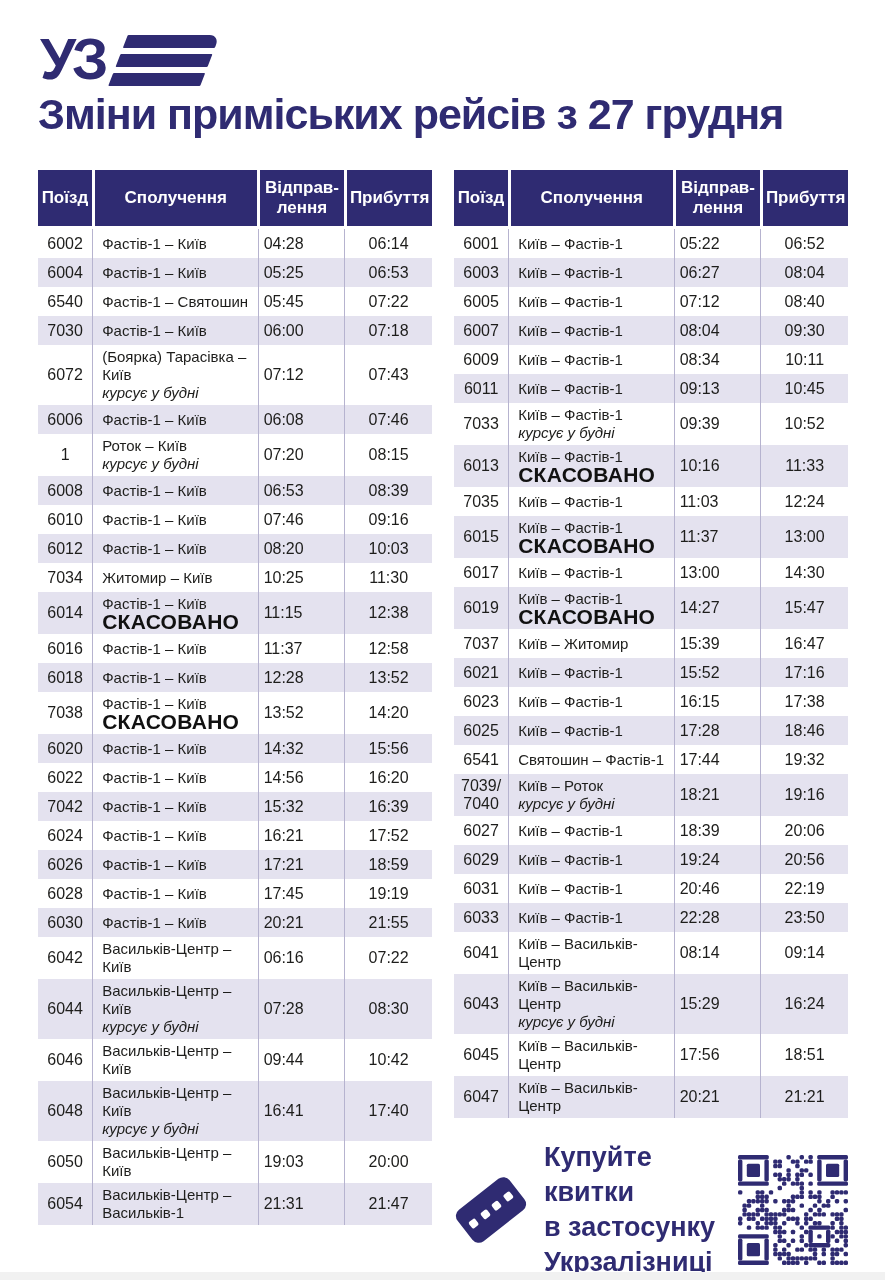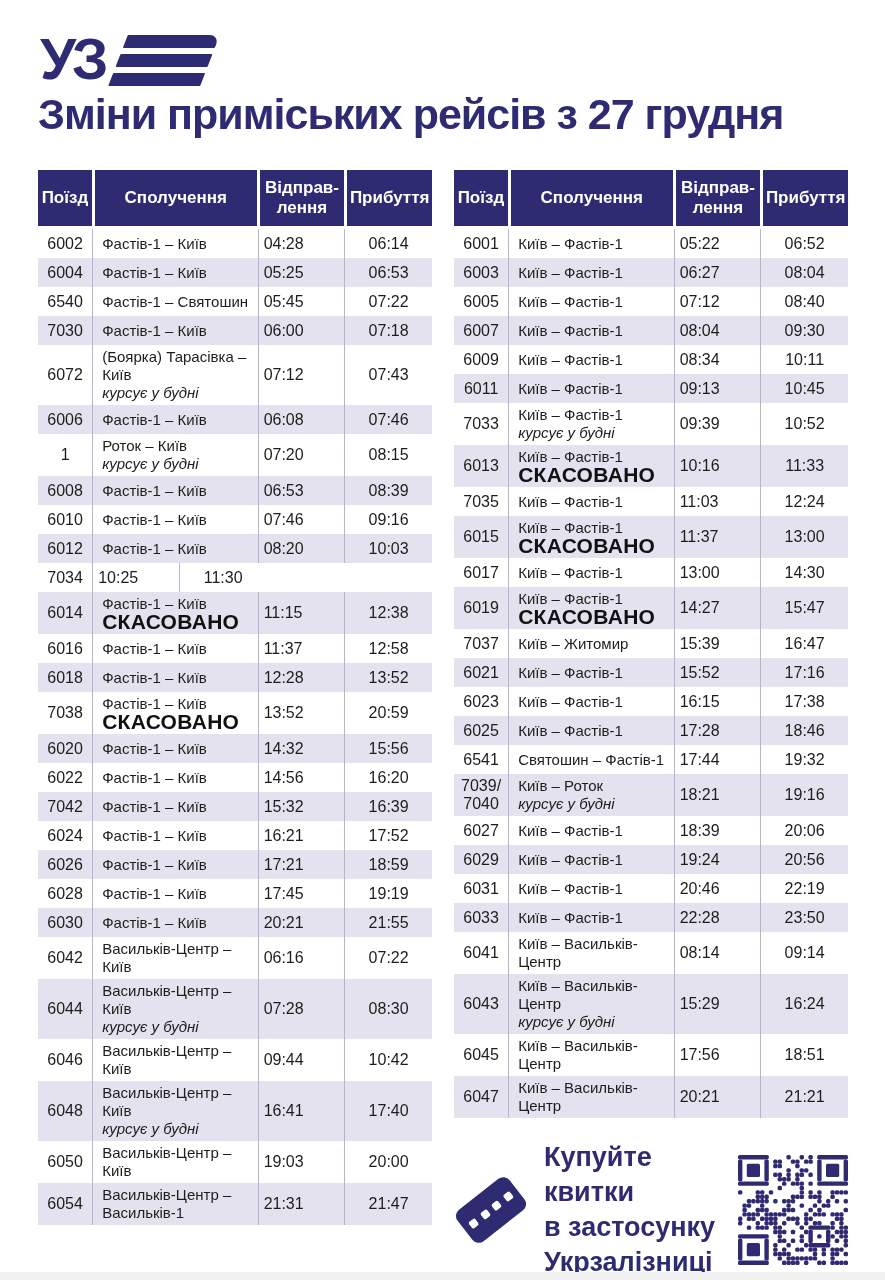--- a/index.html
+++ b/index.html
@@ -180,20 +180,23 @@
             <div class="cell c-route">
               <div class="route-main">Фастів-1 – Київ</div>
             </div>
             <div class="cell c-dep">08:20</div>
             <div class="cell c-arr">10:03</div>
           </div>
           <div class="trow">
             <div class="cell c-train">
               <div>7034</div>
             </div>
+            <div class="cell c-route">
+              <div class="route-main">Житомир – Київ</div>
+            </div>
             <div class="cell c-dep">10:25</div>
             <div class="cell c-arr">11:30</div>
           </div>
           <div class="trow shaded">
             <div class="cell c-train">
               <div>6014</div>
             </div>
             <div class="cell c-route">
               <div class="route-main">Фастів-1 – Київ</div>
               <div class="route-status">СКАСОВАНО</div>
@@ -223,21 +226,21 @@
           </div>
           <div class="trow">
             <div class="cell c-train">
               <div>7038</div>
             </div>
             <div class="cell c-route">
               <div class="route-main">Фастів-1 – Київ</div>
               <div class="route-status">СКАСОВАНО</div>
             </div>
             <div class="cell c-dep">13:52</div>
-            <div class="cell c-arr">20:59</div>
+            <div class="cell c-arr">14:20</div>
           </div>
           <div class="trow shaded">
             <div class="cell c-train">
               <div>6020</div>
             </div>
             <div class="cell c-route">
               <div class="route-main">Фастів-1 – Київ</div>
             </div>
             <div class="cell c-dep">14:32</div>
             <div class="cell c-arr">15:56</div>

